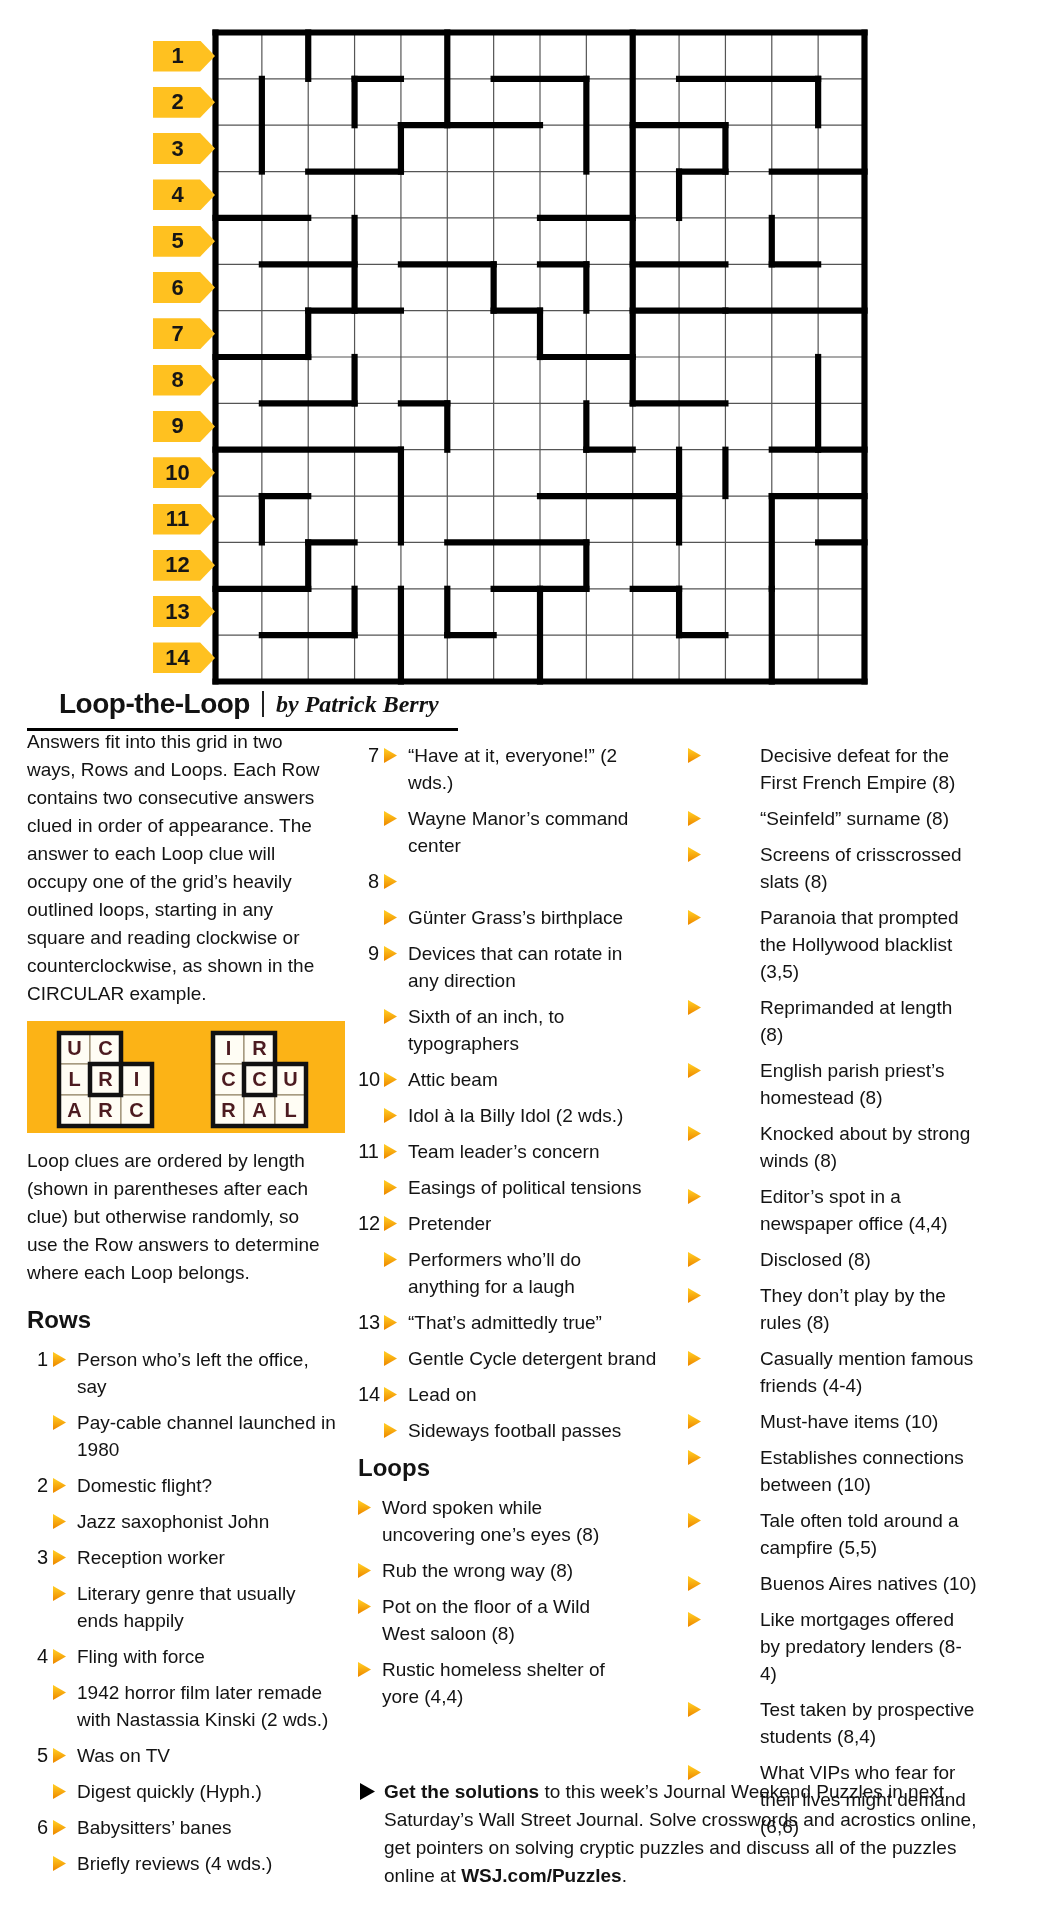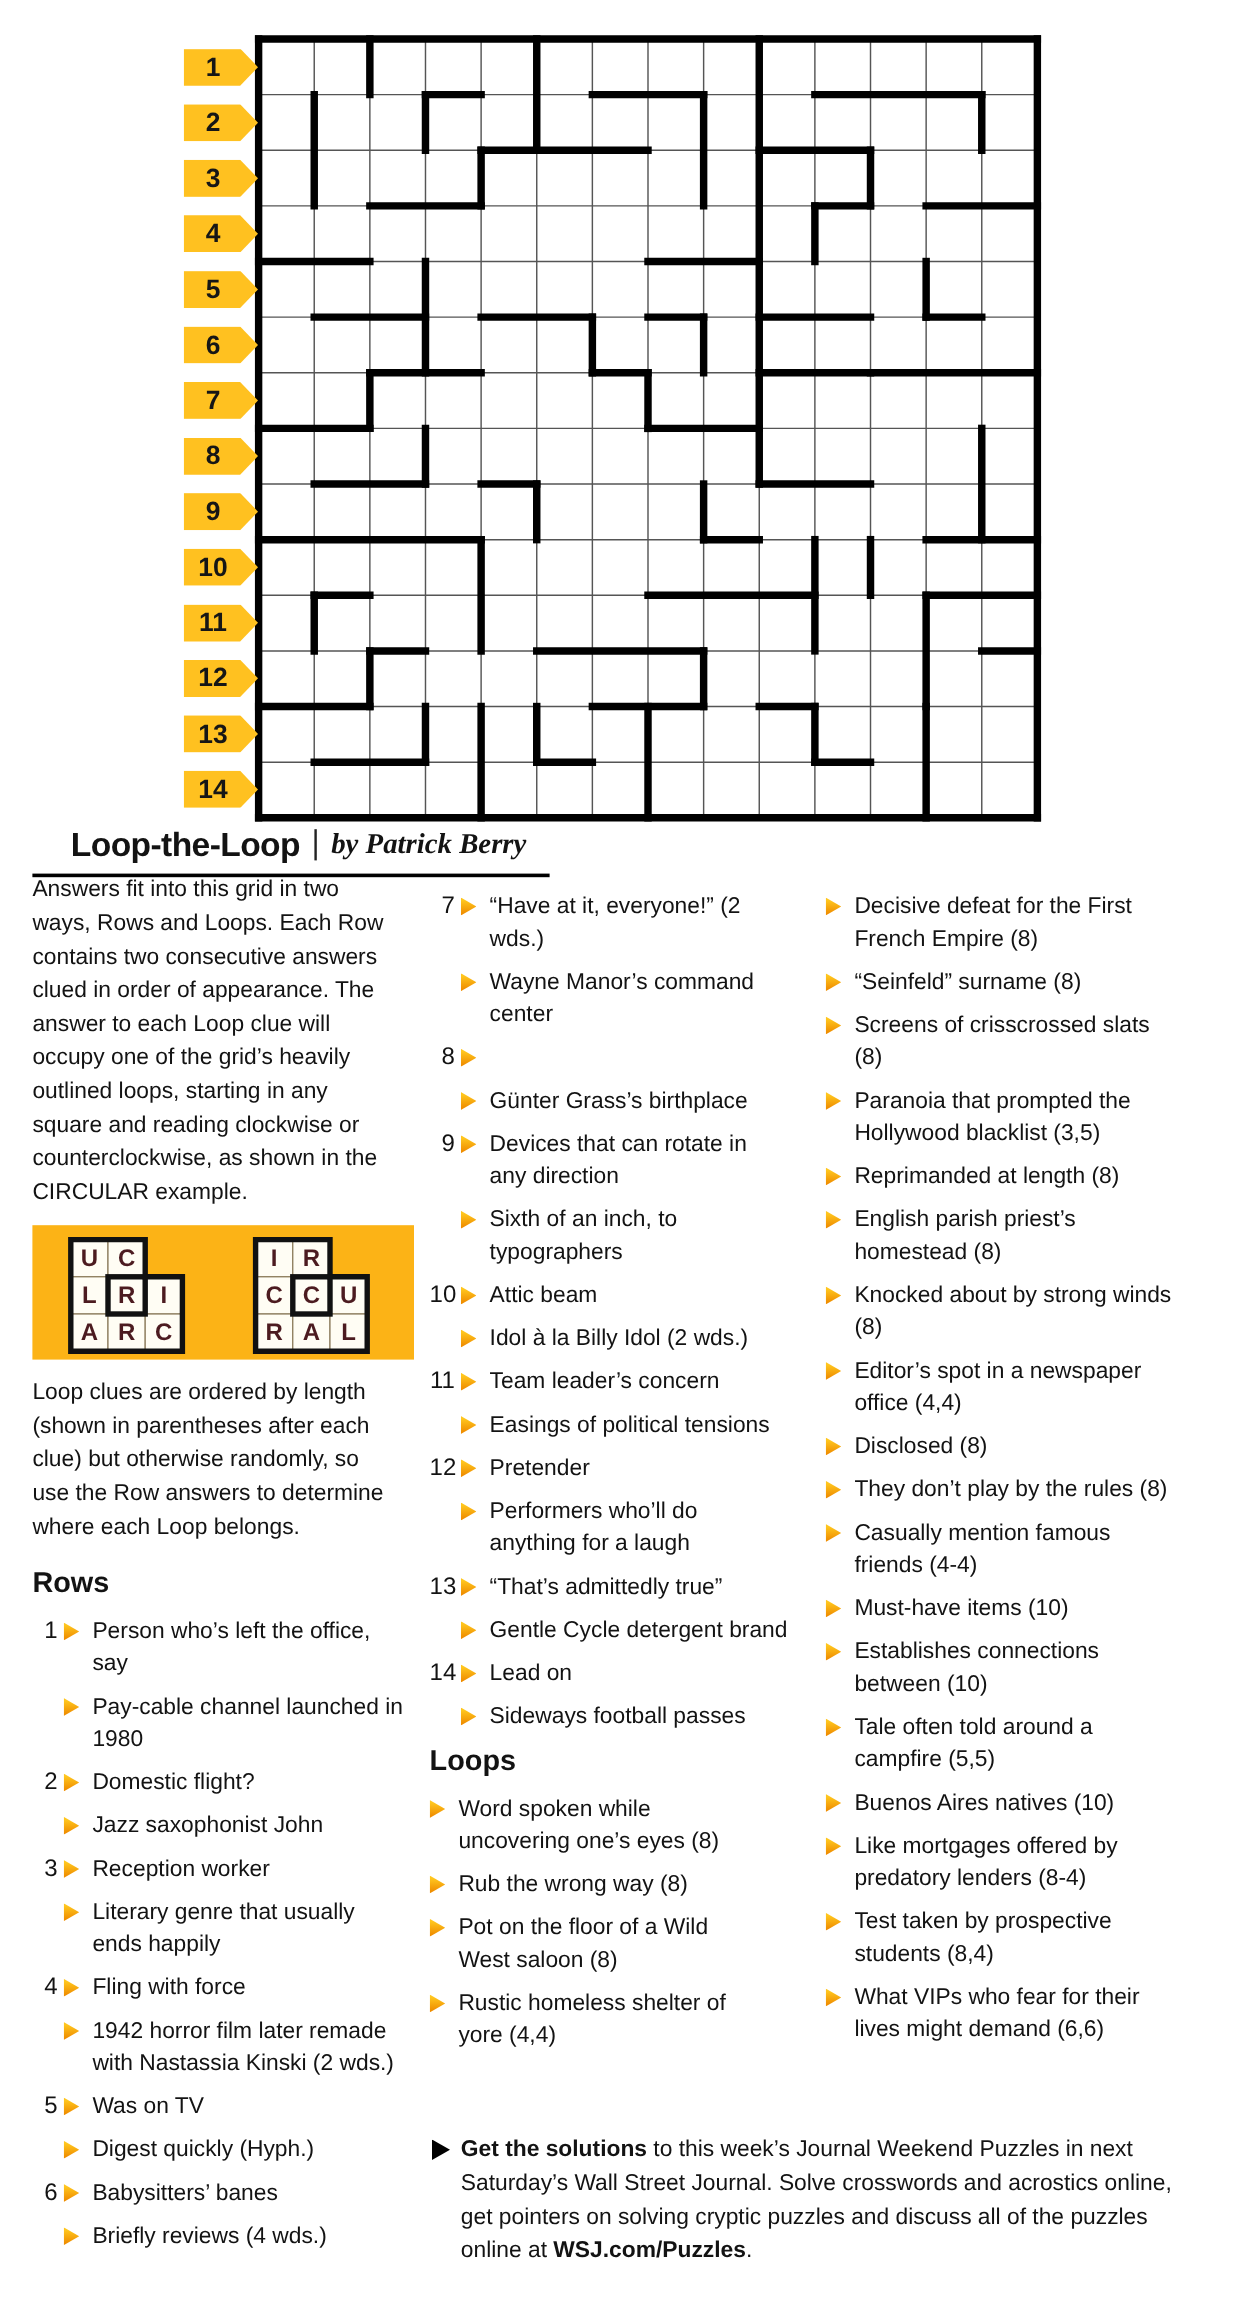--- a/index.html
+++ b/index.html
@@ -37,21 +37,21 @@
   #mid-loops .section-heading{margin-top:10px;}
 
   .clue{display:grid;grid-template-columns:26px 24px 1fr;margin-bottom:9px;
         font-size:19px;line-height:27px;}
   .clue-num{text-align:right;padding-right:5px;font-size:20px;}
   .tri{width:13px;height:15px;margin-top:6px;justify-self:start;
        background:linear-gradient(180deg,#ffc61e 15%,#ef8d00 90%);
        clip-path:polygon(0 0,100% 50%,0 100%);}
   .loop-clue{display:grid;grid-template-columns:24px 1fr;margin-bottom:9px;
         font-size:19px;line-height:27px;max-width:252px;}
-  #right-col .loop-clue{max-width:290px;}
+  #right-col .loop-clue{max-width:290px;gap:48px;}
 
   
   #footer{position:absolute;left:360px;top:1778px;width:628px;
           font-size:19px;line-height:28px;display:grid;grid-template-columns:24px 1fr;}
   .footer-tri{width:15px;height:17px;background:#000;margin-top:5px;
        clip-path:polygon(0 0,100% 50%,0 100%);}
   .bold{font-weight:bold;}
 </style>
 </head>
 <body>

